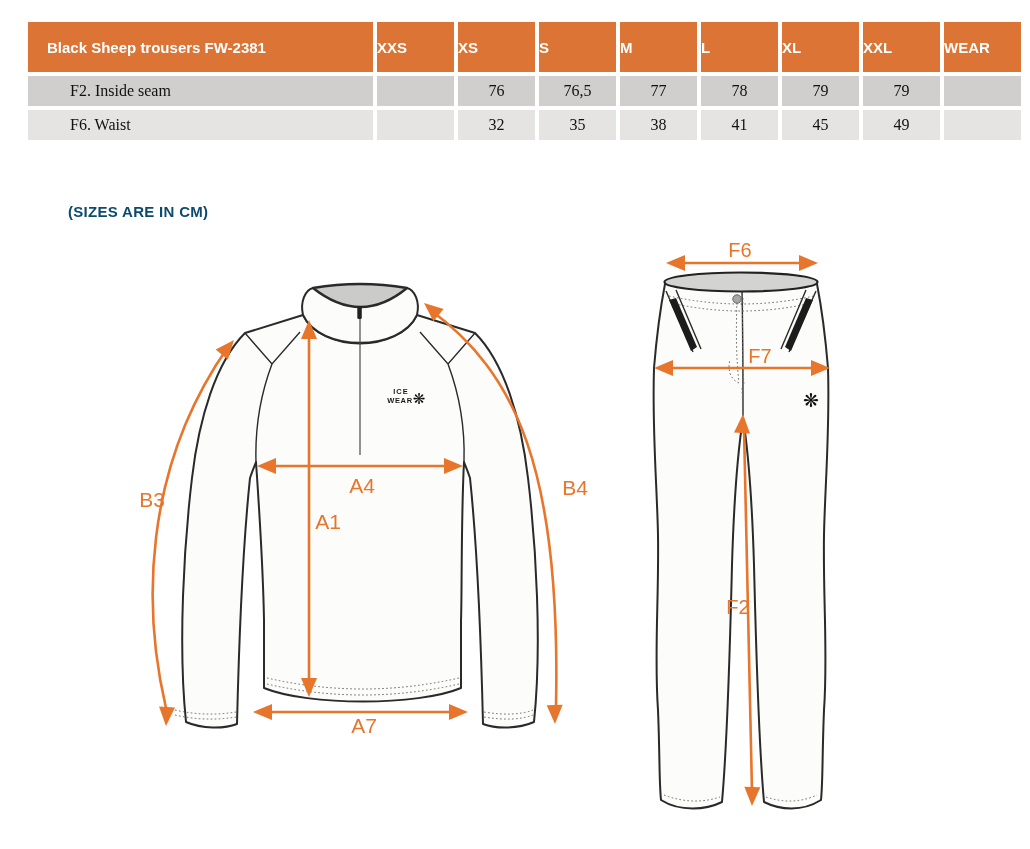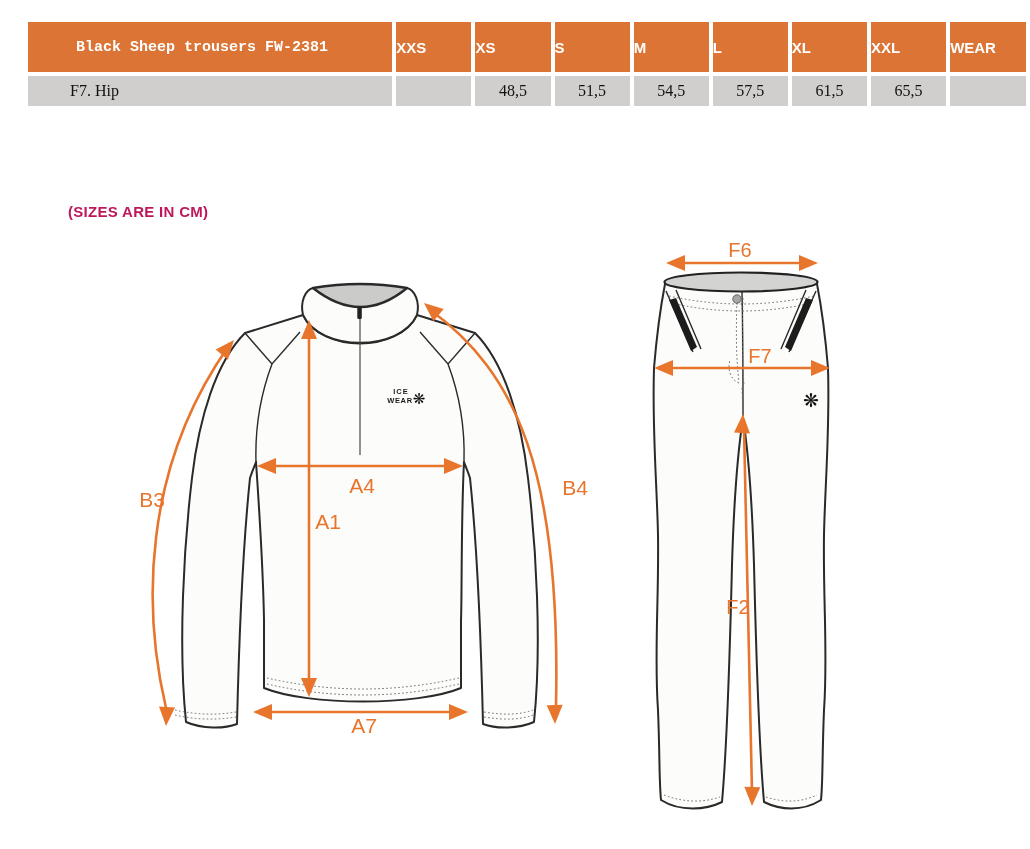--- a/index.html
+++ b/index.html
@@ -2,29 +2,29 @@
 <html><head>
 <meta charset="utf-8">
 <style>
   html,body{margin:0;padding:0;background:#ffffff;}
   body{width:1030px;height:849px;overflow:hidden;font-family:"Liberation Sans",sans-serif;position:relative;}
   .canvas{position:relative;width:1030px;height:849px;background:#fff;}
 
   
   table.size{position:absolute;left:24px;top:18px;border-collapse:separate;border-spacing:4px;table-layout:fixed;}
   table.size th{background:#DB7434;color:#fff;font-weight:bold;font-size:15px;height:50px;text-align:left;padding:0;}
-  table.size th.c-label{text-align:left;padding-left:48px;width:326px;font-family:Liberation Mono, monospace;}
+  table.size th.c-label{text-align:left;padding-left:19px;width:326px;}
   table.size th.c-size{width:77px;}
   table.size td{font-family:"Liberation Serif",serif;font-size:16px;color:#111;text-align:center;height:30px;padding:0;}
   table.size tr.dark td{background:#D0CFCD;}
   table.size tr.light td{background:#E5E4E2;}
   table.size td.lbl{text-align:left;padding-left:42px;}
 
   
-  .units-note{position:absolute;left:68px;top:203px;color:#be185d;font-size:15px;font-weight:bold;letter-spacing:.3px;}
+  .units-note{position:absolute;left:68px;top:203px;color:#0c4a6e;font-size:15px;font-weight:bold;letter-spacing:.3px;}
 
   
   svg{position:absolute;}
   svg.shirt{left:118px;top:268px;}
   svg.trousers{left:628px;top:236px;}
   .garment{fill:#fcfcfa;stroke:#2a2a2a;stroke-width:2;stroke-linejoin:round;}
   .seam{fill:none;stroke:#2a2a2a;stroke-width:1.4;}
   .stitch{fill:none;stroke:#6a6a6a;stroke-width:1;stroke-dasharray:1.6 2.4;}
   .arrow{fill:none;stroke:#E8752C;stroke-width:2.6;}
   .ah{fill:#E8752C;}
@@ -46,28 +46,39 @@
         <th class="c-size">S</th>
         <th class="c-size">M</th>
         <th class="c-size">L</th>
         <th class="c-size">XL</th>
         <th class="c-size">XXL</th>
         <th class="c-size">WEAR</th>
       </tr>
     </thead>
     <tbody>
       <tr class="dark">
-        <td class="lbl">F7. Hip</td>
-        <td></td>
-        <td>48,5</td>
-        <td>51,5</td>
-        <td>54,5</td>
-        <td>57,5</td>
-        <td>61,5</td>
-        <td>65,5</td>
+        <td class="lbl">F2. Inside seam</td>
+        <td></td>
+        <td>76</td>
+        <td>76,5</td>
+        <td>77</td>
+        <td>78</td>
+        <td>79</td>
+        <td>79</td>
+        <td></td>
+      </tr>
+      <tr class="light">
+        <td class="lbl">F6. Waist</td>
+        <td></td>
+        <td>32</td>
+        <td>35</td>
+        <td>38</td>
+        <td>41</td>
+        <td>45</td>
+        <td>49</td>
         <td></td>
       </tr>
     </tbody>
   </table>
 
   <div class="units-note">(SIZES ARE IN CM)</div>
 
   <svg class="shirt" width="494" height="480" viewBox="118 268 494 480">
     <defs>
       <path id="ah" d="M0 0 L-8 19 L8 19 Z"></path>

